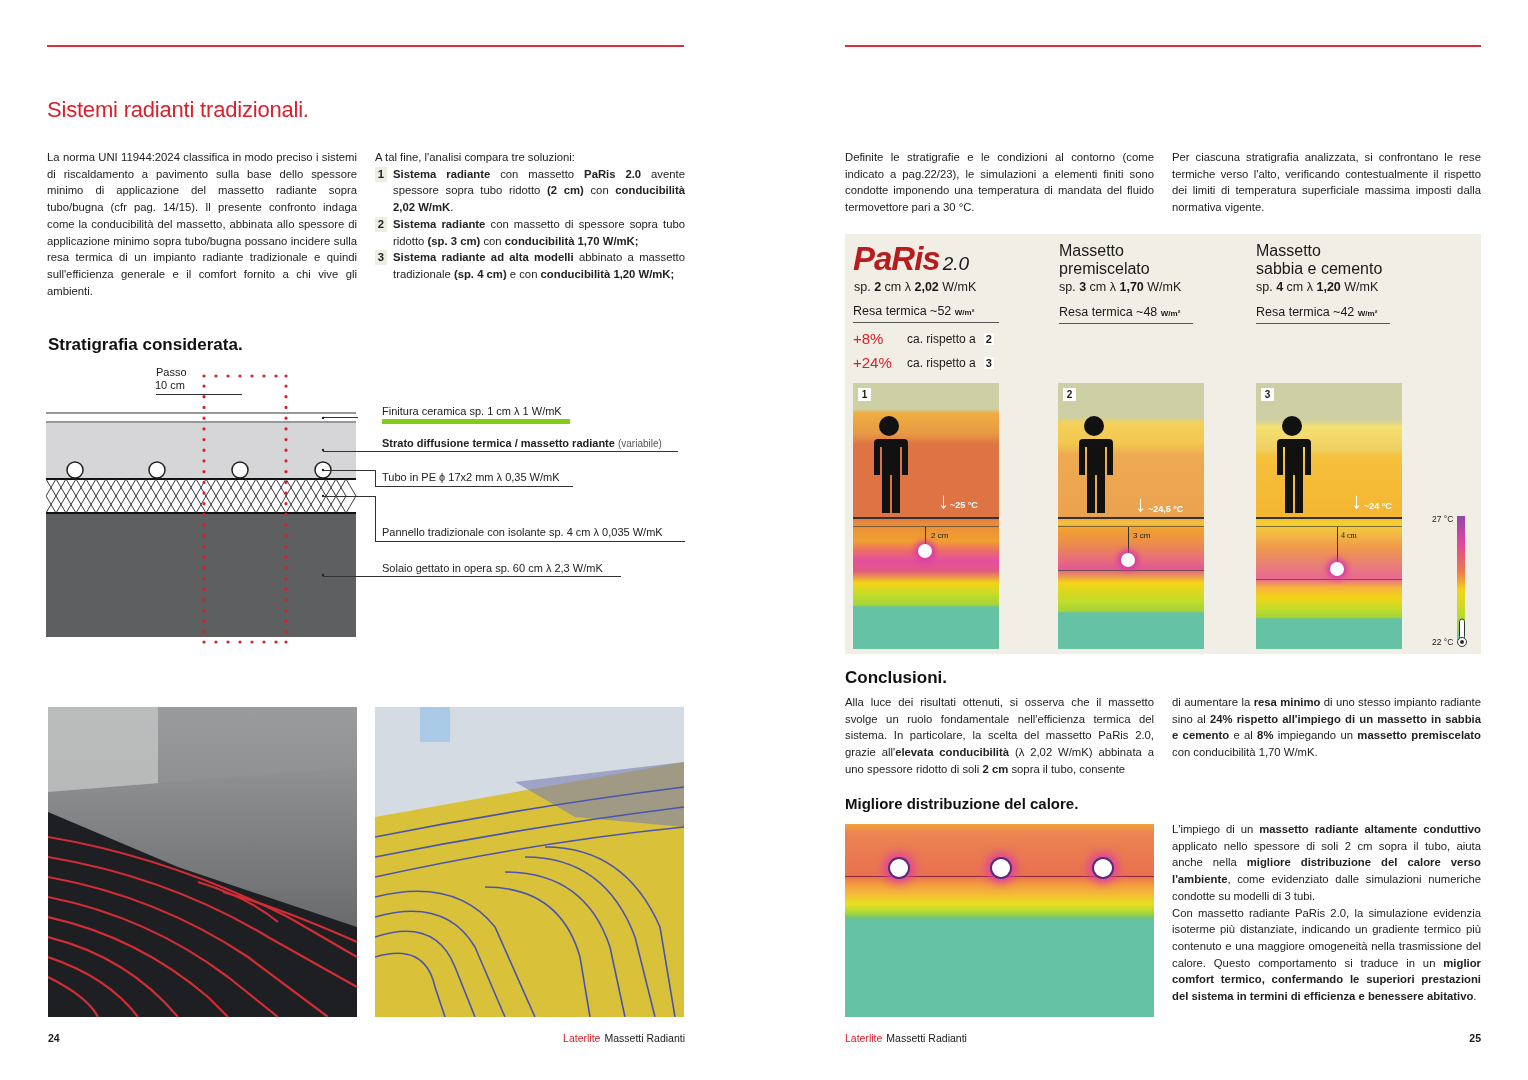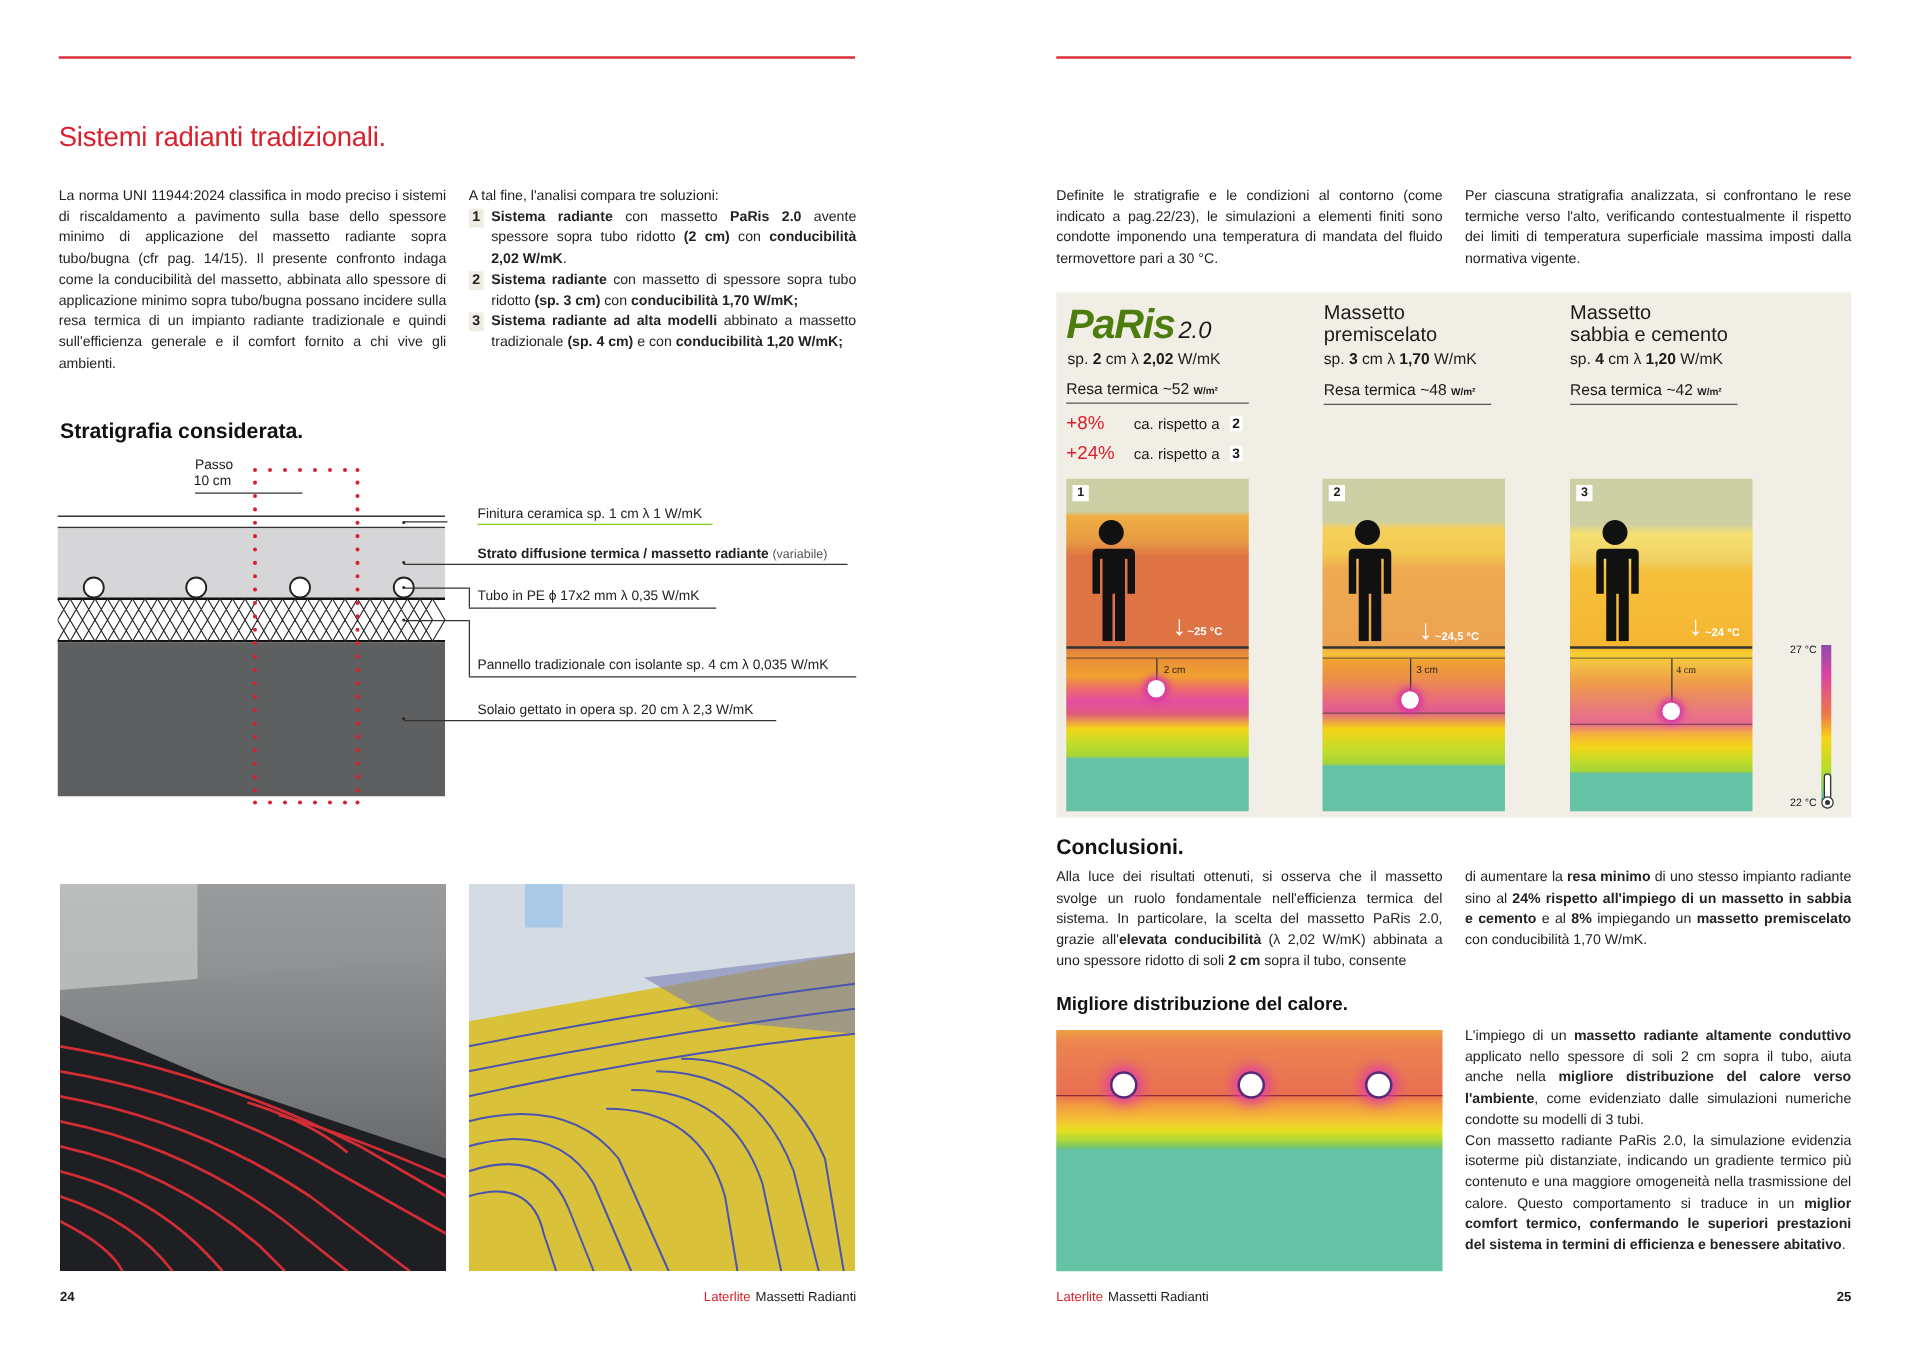--- a/index.html
+++ b/index.html
@@ -113,33 +113,33 @@
         <circle cx="78" cy="270" r="1.6"></circle>
         <circle cx="88" cy="270" r="1.6"></circle>
     </g>
     <g stroke="#d9202c" stroke-width="3.2" stroke-dasharray="0.1 10.6" stroke-linecap="round">
       <line x1="6" y1="14" x2="6" y2="262"></line>
       <line x1="88" y1="14" x2="88" y2="262"></line>
     </g>
   </svg>
 
   <div class="label-line" style="left:323px; top:57px; width:35px;"></div>
-  <div class="label-txt" style="left:382px; top:45px; border-bottom:1px solid #84cc16; padding-bottom:2px; width:188px;"><span>Finitura ceramica sp. 1 cm λ 1 W/mK</span></div>
+  <div class="label-txt" style="left:382px; top:45px; border-bottom:5px solid #84cc16; padding-bottom:2px; width:188px;"><span>Finitura ceramica sp. 1 cm λ 1 W/mK</span></div>
   <div class="label-line" style="left:323px; top:91px; width:355px;"></div>
   <div class="label-txt" style="left:382px; top:77px;"><b>Strato diffusione termica / massetto radiante</b><span> </span><span style="color:#555; font-size:10px;">(variabile)</span></div>
   <div class="label-line" style="left:323px; top:110px; width:52px;"></div>
   <div class="abs" style="left:375px; top:110px; width:1px; height:16px; background:#333;"></div>
   <div class="label-line" style="left:375px; top:126px; width:198px;"></div>
   <div class="label-txt" style="left:382px; top:111px;"><span>Tubo in PE ϕ 17x2 mm λ 0,35 W/mK</span></div>
   <div class="label-line" style="left:323px; top:136px; width:52px;"></div>
   <div class="abs" style="left:375px; top:136px; width:1px; height:45px; background:#333;"></div>
   <div class="label-line" style="left:375px; top:181px; width:310px;"></div>
   <div class="label-txt" style="left:382px; top:166px;"><span>Pannello tradizionale con isolante sp. 4 cm λ 0,035 W/mK</span></div>
   <div class="label-line" style="left:323px; top:216px; width:298px;"></div>
-  <div class="label-txt" style="left:382px; top:202px;"><span>Solaio gettato in opera sp. 20 cm λ 2,3 W/mK</span></div>
+  <div class="label-txt" style="left:382px; top:202px;"><span>Solaio gettato in opera sp. 60 cm λ 2,3 W/mK</span></div>
 </div>
 
 <div class="photo" style="left:48px; top:707px; width:309px; height:310px;">
   <svg width="309" height="310" viewBox="0 0 309 310" preserveAspectRatio="none">
     <defs>
       <linearGradient id="wall1" x1="0" y1="0" x2="0" y2="1">
           <stop offset="0" stop-color="#9a9b9c"></stop>
           <stop offset="1" stop-color="#6e6f70"></stop>
         </linearGradient>
       <linearGradient id="floor1" x1="0" y1="0" x2="0" y2="1">
@@ -193,21 +193,21 @@
 </div>
 
 <div class="topline" style="left:845px; width:636px;"></div>
 
 <p class="abs body-text" style="left:845px; top:149px; width:309px;">Definite le stratigrafie e le condizioni al contorno (come indicato a pag.22/23), le simulazioni a elementi finiti sono condotte imponendo una temperatura di mandata del fluido termovettore pari a 30 °C.</p>
 <p class="abs body-text" style="left:1172px; top:149px; width:309px;">Per ciascuna stratigrafia analizzata, si confrontano le rese termiche verso l'alto, verificando contestualmente il rispetto dei limiti di temperatura superficiale massima imposti dalla normativa vigente.</p>
 
 <div class="panel">
 
   <div class="abs" style="left:8px; top:6px; white-space:nowrap;">
-    <span style="color:#4d7c0f; font-size:33px; font-weight:bold; font-style:italic; letter-spacing:-1px;">PaRis</span><span style="font-size:19px; font-style:italic; margin-left:3px;">2.0</span>
+    <span style="color:#b91c1c; font-size:33px; font-weight:bold; font-style:italic; letter-spacing:-1px;">PaRis</span><span style="font-size:19px; font-style:italic; margin-left:3px;">2.0</span>
   </div>
   <div class="spec" style="left:9px; top:46px;"><span>sp. </span><b>2</b><span> cm λ </span><b>2,02</b><span> W/mK</span></div>
   <div class="resa" style="left:8px; top:70px; width:146px;"><span>Resa termica ~52</span> <small>W/m²</small></div>
   <div class="delta" style="left:8px; top:96px;">
       <span class="pct">+8%</span>
       <span>ca. rispetto a</span>
       <span class="ref">2</span>
     </div>
   <div class="delta" style="left:8px; top:120px;">
       <span class="pct">+24%</span>

